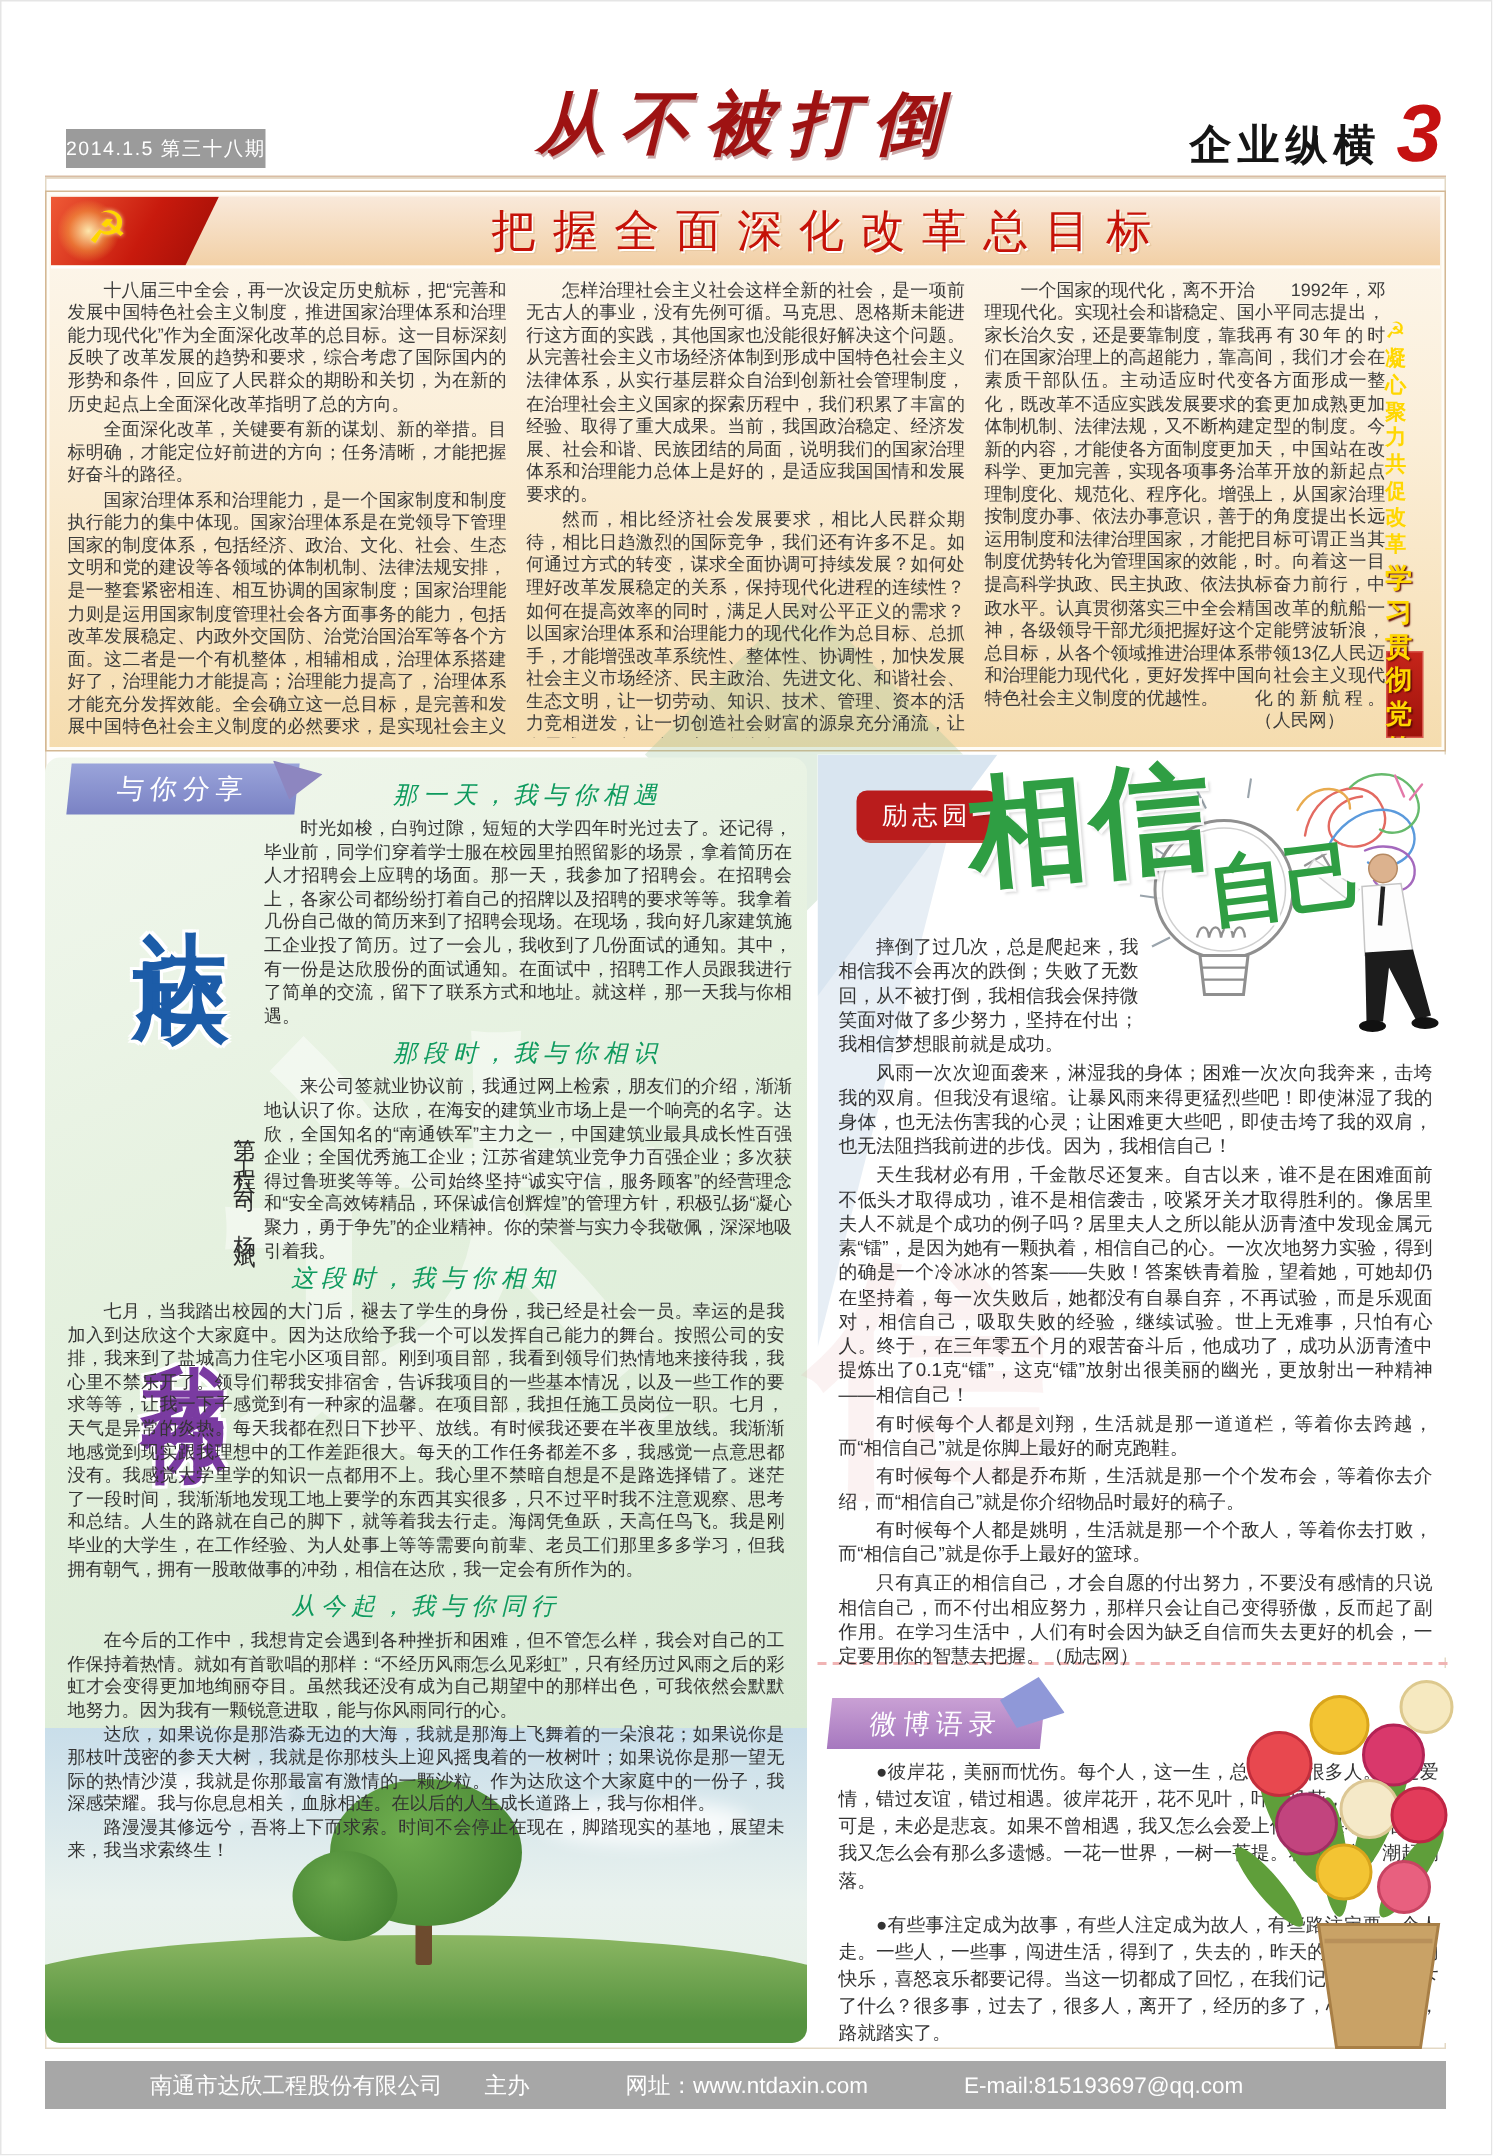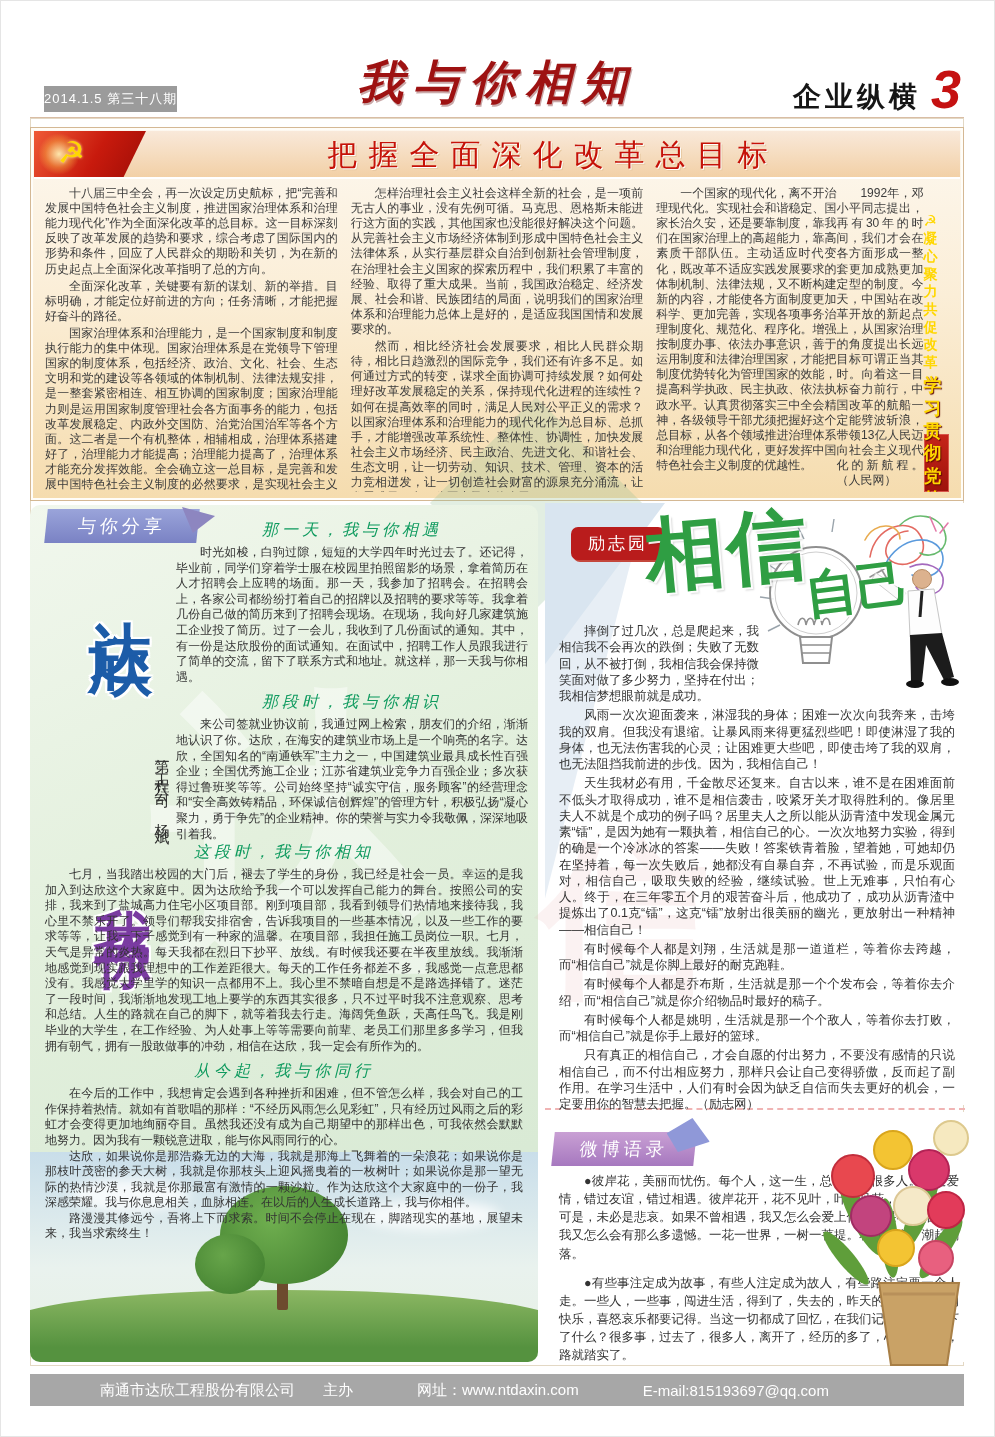--- a/index.html
+++ b/index.html
@@ -118,21 +118,21 @@
               display:flex;align-items:center;font-size:15px;}
   .footer-bar span{white-space:nowrap;}
   .f-org{margin-left:70px;} .f-host{margin-left:28px;} .f-web{margin-left:64px;} .f-mail{margin-left:64px;}
 </style>
 </head>
 <body>
 
 <div class="page">
 
   <div class="abs issue-badge">2014.1.5 第三十八期</div>
-  <div class="abs masthead">我与你相知</div>
+  <div class="abs masthead">从不被打倒</div>
   <div class="abs header-right">
     <span class="section-name">企业纵横</span>
     <span class="page-num">3</span>
   </div>
   <div class="abs header-rule"></div>
   <div class="abs frame"></div>
 
   <div class="abs main-box">
     <div class="abs wm-diamond"></div>
     <div class="headline-band">

